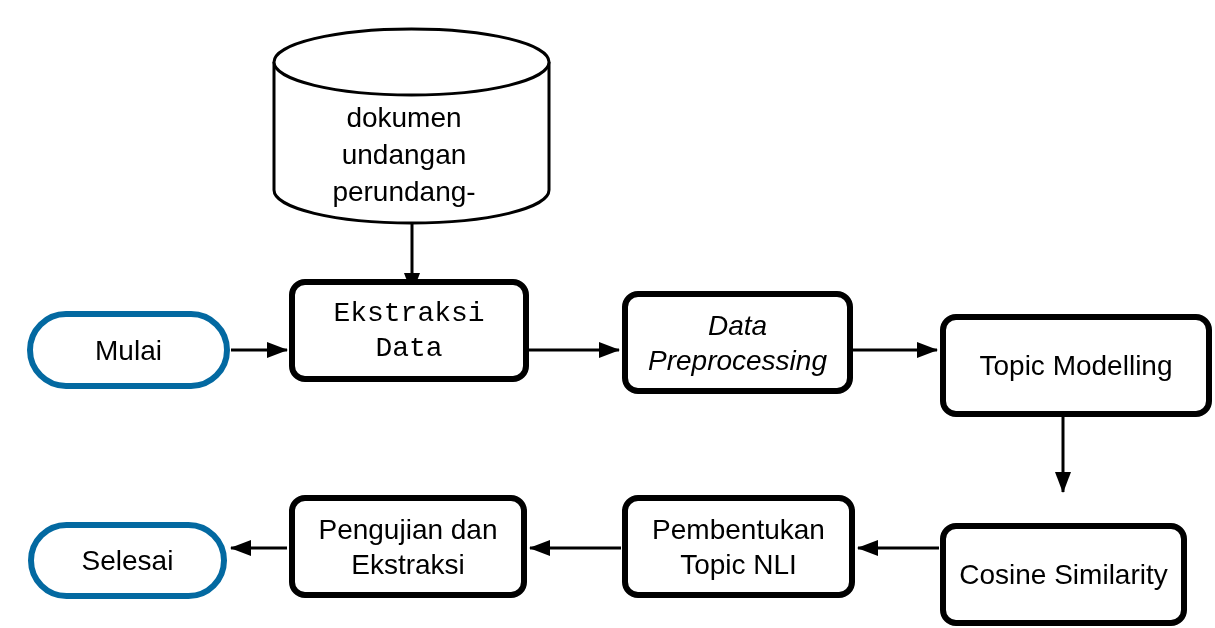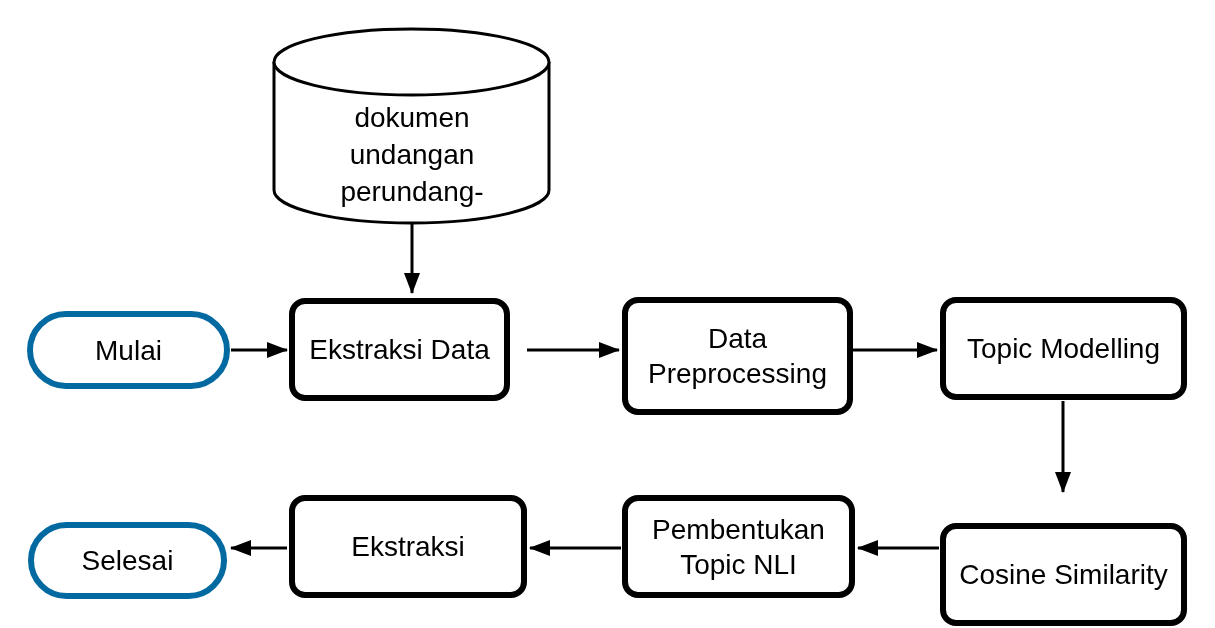--- a/index.html
+++ b/index.html
@@ -36,21 +36,21 @@
     border: 6px solid #000000;
     border-radius: 16px;
   }
   .terminator {
     border: 6px solid #0369a1;
     border-radius: 39px;
   }
   .label span { display: block; }
   .cyl-label {
     position: absolute;
-    left: 274px;
+    left: 266px;
     top: 99px;
     width: 276px;
     text-align: center;
     font-size: 28px;
     line-height: 37px;
   }
 </style>
 </head>
 <body>
 
@@ -83,47 +83,48 @@
     <span>undangan</span>
     <span>perundang-</span>
   </div>
 
   <div class="node terminator" style="left:27px; top:311px; width:203px; height:78px;">
     <div class="label">
       <span>Mulai</span>
     </div>
   </div>
 
-  <div class="node process" style="left:289px; top:298px; width:221px; height:103px;">
+  <div class="node process" style="left:289px; top:279px; width:240px; height:103px;font-family:Liberation Mono, monospace;">
     <div class="label">
       <span>Ekstraksi Data</span>
     </div>
   </div>
 
-  <div class="node process" style="left:622px; top:297px; width:231px; height:118px;">
+  <div class="node process" style="left:622px; top:291px; width:231px; height:103px;font-style:italic;">
     <div class="label">
       <span>Data</span>
       <span>Preprocessing</span>
     </div>
   </div>
 
-  <div class="node process" style="left:940px; top:297px; width:247px; height:103px;">
+  <div class="node process" style="left:940px; top:314px; width:272px; height:103px;">
     <div class="label">
       <span>Topic Modelling</span>
     </div>
   </div>
 
   <div class="node terminator" style="left:28px; top:522px; width:199px; height:77px;">
     <div class="label">
       <span>Selesai</span>
     </div>
   </div>
 
   <div class="node process" style="left:289px; top:495px; width:238px; height:103px;">
     <div class="label">
+      <span>Pengujian dan</span>
       <span>Ekstraksi</span>
     </div>
   </div>
 
   <div class="node process" style="left:622px; top:495px; width:233px; height:103px;justify-content:center;">
     <div class="label">
       <span>Pembentukan</span>
       <span>Topic NLI</span>
     </div>
   </div>

